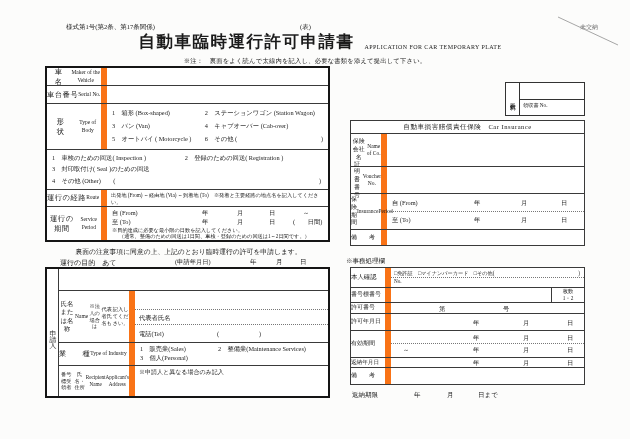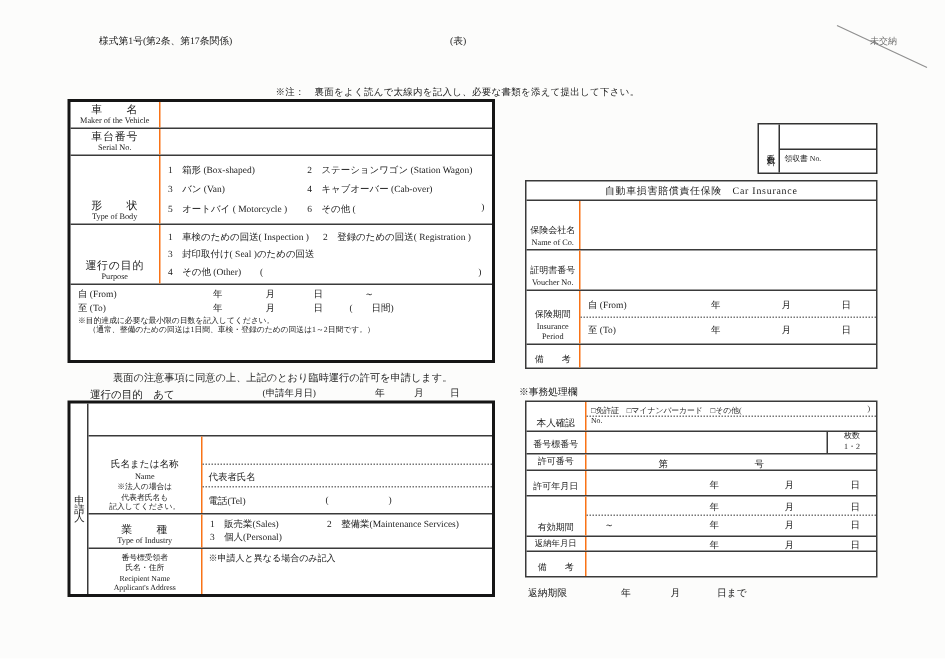--- a/index.html
+++ b/index.html
@@ -19,22 +19,22 @@
          writing-mode:vertical-rl;text-orientation:upright;font-size:5.8px;letter-spacing:1px}
   .fee-r{flex:1;display:flex;flex-direction:column}
   .fee-stamp{height:17px;border-bottom:1px solid #333}
   .fee-receipt{flex:1;font-size:5.2px;padding:2px 0 0 3px;color:#222}
   
   .tbl{background:#fff}
   .thick{border:2px solid #151515}
   .thin{border:1px solid #3a3a3a}
   .row{display:flex;border-bottom:1px solid #3a3a3a;position:relative}
   .row.last{border-bottom:none}
-  .lbl{display:flex;flex-direction:column;align-items:center;justify-content:flex-end;
-       border-right:1px solid #f97316;text-align:center;line-height:1.3;flex-shrink:0}
+  .lbl{display:flex;flex-direction:row;align-items:center;justify-content:flex-start;
+       border-right:6px solid #f97316;text-align:center;line-height:1.3;flex-shrink:0}
   .jp{font-size:7.3px;letter-spacing:.5px}
   .jps{font-size:6px;letter-spacing:0}
   .en{font-size:5.5px;letter-spacing:0}
   .nt{font-size:5.2px}
   .cell{flex:1;position:relative;font-size:6.3px}
   .opts{display:flex;flex-direction:column;justify-content:space-evenly;padding:1px 5px}
   .oline{display:flex;align-items:baseline}
   .oc1{width:44%;flex-shrink:0}
   .oflex{flex:1;display:flex;justify-content:space-between}
   .colcell{display:flex;flex-direction:column}
@@ -48,20 +48,24 @@
   .sheets{width:33px;border-left:1px solid #3a3a3a;display:flex;flex-direction:column;align-items:center;
           justify-content:center;font-size:5.3px;line-height:1.35}
 </style>
 </head>
 <body>
 
 <div class="page">
 
   <div class="abs t" style="left:66px;top:23px">様式第1号(第2条、第17条関係)</div>
   <div class="abs t" style="left:300px;top:23px">(表)</div>
+  <div class="abs title-row" style="left:110px;top:31px;width:420px">
+    <span class="title">自動車臨時運行許可申請書</span>
+    <span class="title-en">APPLICATION FOR CAR TEMPORARY PLATE</span>
+  </div>
   <div class="abs note" style="left:45px;top:57px;width:520px">※注：　裏面をよく読んで太線内を記入し、必要な書類を添えて提出して下さい。</div>
 
   <div class="abs" style="left:556px;top:14px;width:66px;height:34px">
     <svg width="66" height="34">
         <line x1="2" y1="3" x2="62" y2="31" stroke="#8f8f8f" stroke-width="0.8"></line>
       </svg>
     <span class="stamp-text">未交納</span>
   </div>
 
   <div class="abs fee" style="left:505px;top:82px;width:80px;height:34px">
@@ -108,41 +112,50 @@
           <span class="oc1">5　オートバイ ( Motorcycle )</span>
           <span class="oflex">
             <span>6　その他 (</span>
             <span>)</span>
           </span>
         </div>
       </div>
     </div>
 
     <div class="row" style="height:40px">
-      <div class="lbl" style="width:60px">
-        <span class="jp">運行の目的</span>
-        <span class="en">Purpose</span>
-      </div>
       <div class="cell opts">
         <div class="oline">
           <span class="oc1" style="width:49%">1　車検のための回送( Inspection )</span>
           <span>2　登録のための回送( Registration )</span>
         </div>
         <div class="oline">
           <span>3　封印取付け( Seal )のための回送</span>
         </div>
         <div class="oline">
           <span>4　その他 (Other)　　(</span>
           <span style="margin-left:auto;margin-right:2px">)</span>
         </div>
       </div>
     </div>
 
+    <div class="row" style="height:17px">
+      <div class="lbl" style="width:60px">
+        <span class="jp">運行の経路</span>
+        <span class="en">Route</span>
+      </div>
+      <div class="cell">
+        <span class="abs nt" style="left:4px;top:2px">出発地 (From) ～経由地 (Via) ～到着地 (To)　※発着と主要経路の地点名を記入してください。</span>
+      </div>
+    </div>
 
     <div class="row last" style="height:33px">
+      <div class="lbl" style="width:60px">
+        <span class="jp">運行の期間</span>
+        <span class="en">Service Period</span>
+      </div>
       <div class="cell">
         <span class="abs" style="left:5px;top:2px">自 (From)</span>
         <span class="abs" style="left:95px;top:2px">年</span>
         <span class="abs" style="left:130px;top:2px">月</span>
         <span class="abs" style="left:162px;top:2px">日</span>
         <span class="abs" style="left:196px;top:2px">～</span>
         <span class="abs" style="left:5px;top:11px">至 (To)</span>
         <span class="abs" style="left:95px;top:11px">年</span>
         <span class="abs" style="left:130px;top:11px">月</span>
         <span class="abs" style="left:162px;top:11px">日</span>

